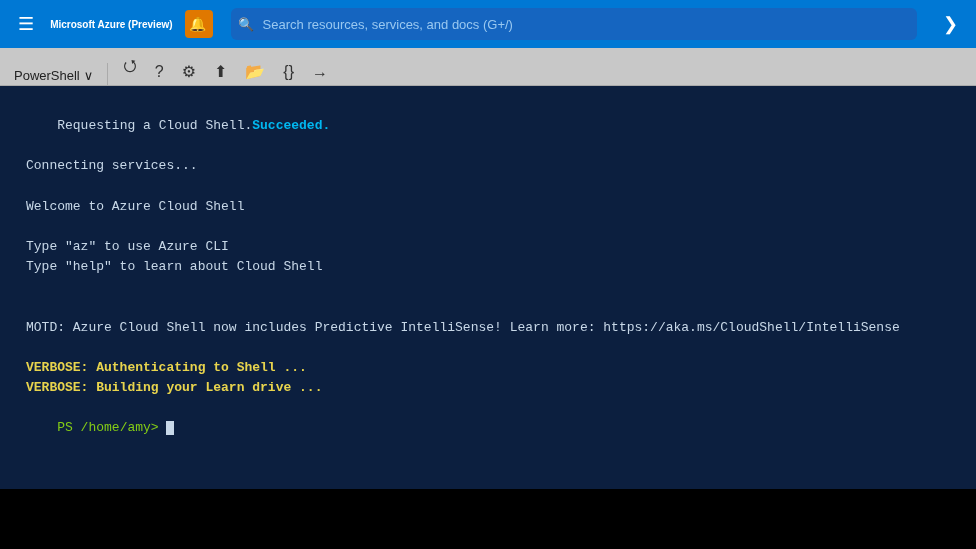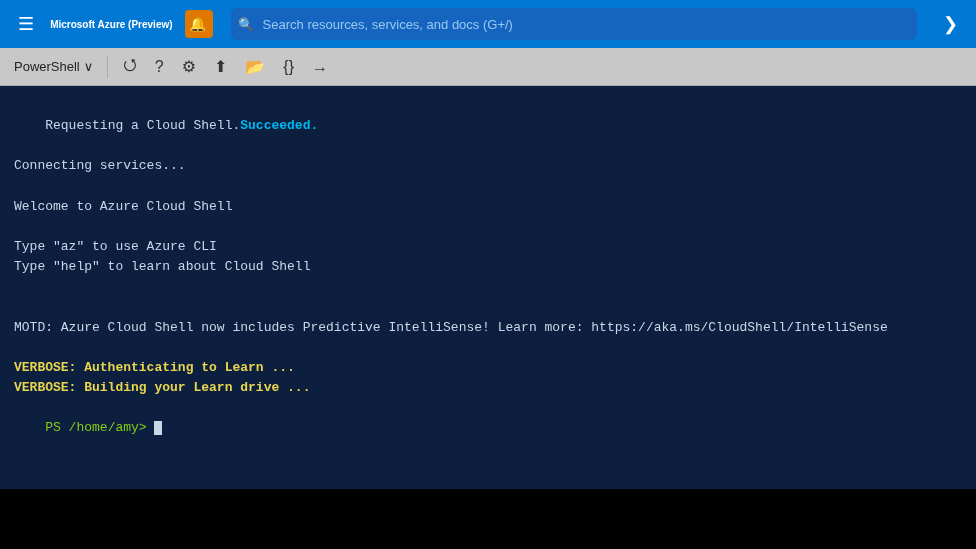--- a/index.html
+++ b/index.html
@@ -74,21 +74,21 @@
       font-size: 18px;
       cursor: pointer;
       padding: 4px 8px;
     }
 
     
     .toolbar {
       background: #c8c8c8;
       height: 38px;
       display: flex;
-      align-items: center;
+      align-items: flex-end;
       padding: 0 8px;
       gap: 4px;
       border-bottom: 1px solid #aaa;
     }
     .toolbar-shell-select {
       display: flex;
       align-items: center;
       background: transparent;
       border: none;
       font-size: 13px;
@@ -121,21 +121,21 @@
       background: #0c1f3f;
       flex: 1;
       padding: 10px 14px;
       font-family: 'Courier New', Consolas, monospace;
       font-size: 13px;
       color: #c8d8e8;
       line-height: 1.55;
       height: calc(549px - 48px - 38px - 60px);
       overflow: hidden;
     }
-    .terminal-line { white-space: pre; }
+    .terminal-line { white-space: pre; margin-left: 12px; }
     .succeeded { color: #00b7f0; font-weight: bold; }
     .verbose { color: #e8d44d; font-weight: bold; }
     .prompt { color: #84cc16; }
     .cursor {
       display: inline-block;
       width: 8px;
       height: 14px;
       background: #c8d8e8;
       vertical-align: text-bottom;
     }
@@ -198,20 +198,20 @@
   <div class="terminal-line">Connecting services...</div>
   <div class="terminal-line">&nbsp;</div>
   <div class="terminal-line">Welcome to Azure Cloud Shell</div>
   <div class="terminal-line">&nbsp;</div>
   <div class="terminal-line">Type "az" to use Azure CLI</div>
   <div class="terminal-line">Type "help" to learn about Cloud Shell</div>
   <div class="terminal-line">&nbsp;</div>
   <div class="terminal-line">&nbsp;</div>
   <div class="terminal-line">MOTD: Azure Cloud Shell now includes Predictive IntelliSense! Learn more: https://aka.ms/CloudShell/IntelliSense</div>
   <div class="terminal-line">&nbsp;</div>
-  <div class="terminal-line verbose">VERBOSE: Authenticating to Learn ...</div>
+  <div class="terminal-line verbose">VERBOSE: Authenticating to Shell ...</div>
   <div class="terminal-line verbose">VERBOSE: Building your Learn drive ...</div>
   <div class="terminal-line">
     <span class="prompt">PS /home/amy&gt; </span><span class="cursor"></span>
   </div>
 </div>
 
 <div class="bottom-bar"></div>
 
 </body></html>

